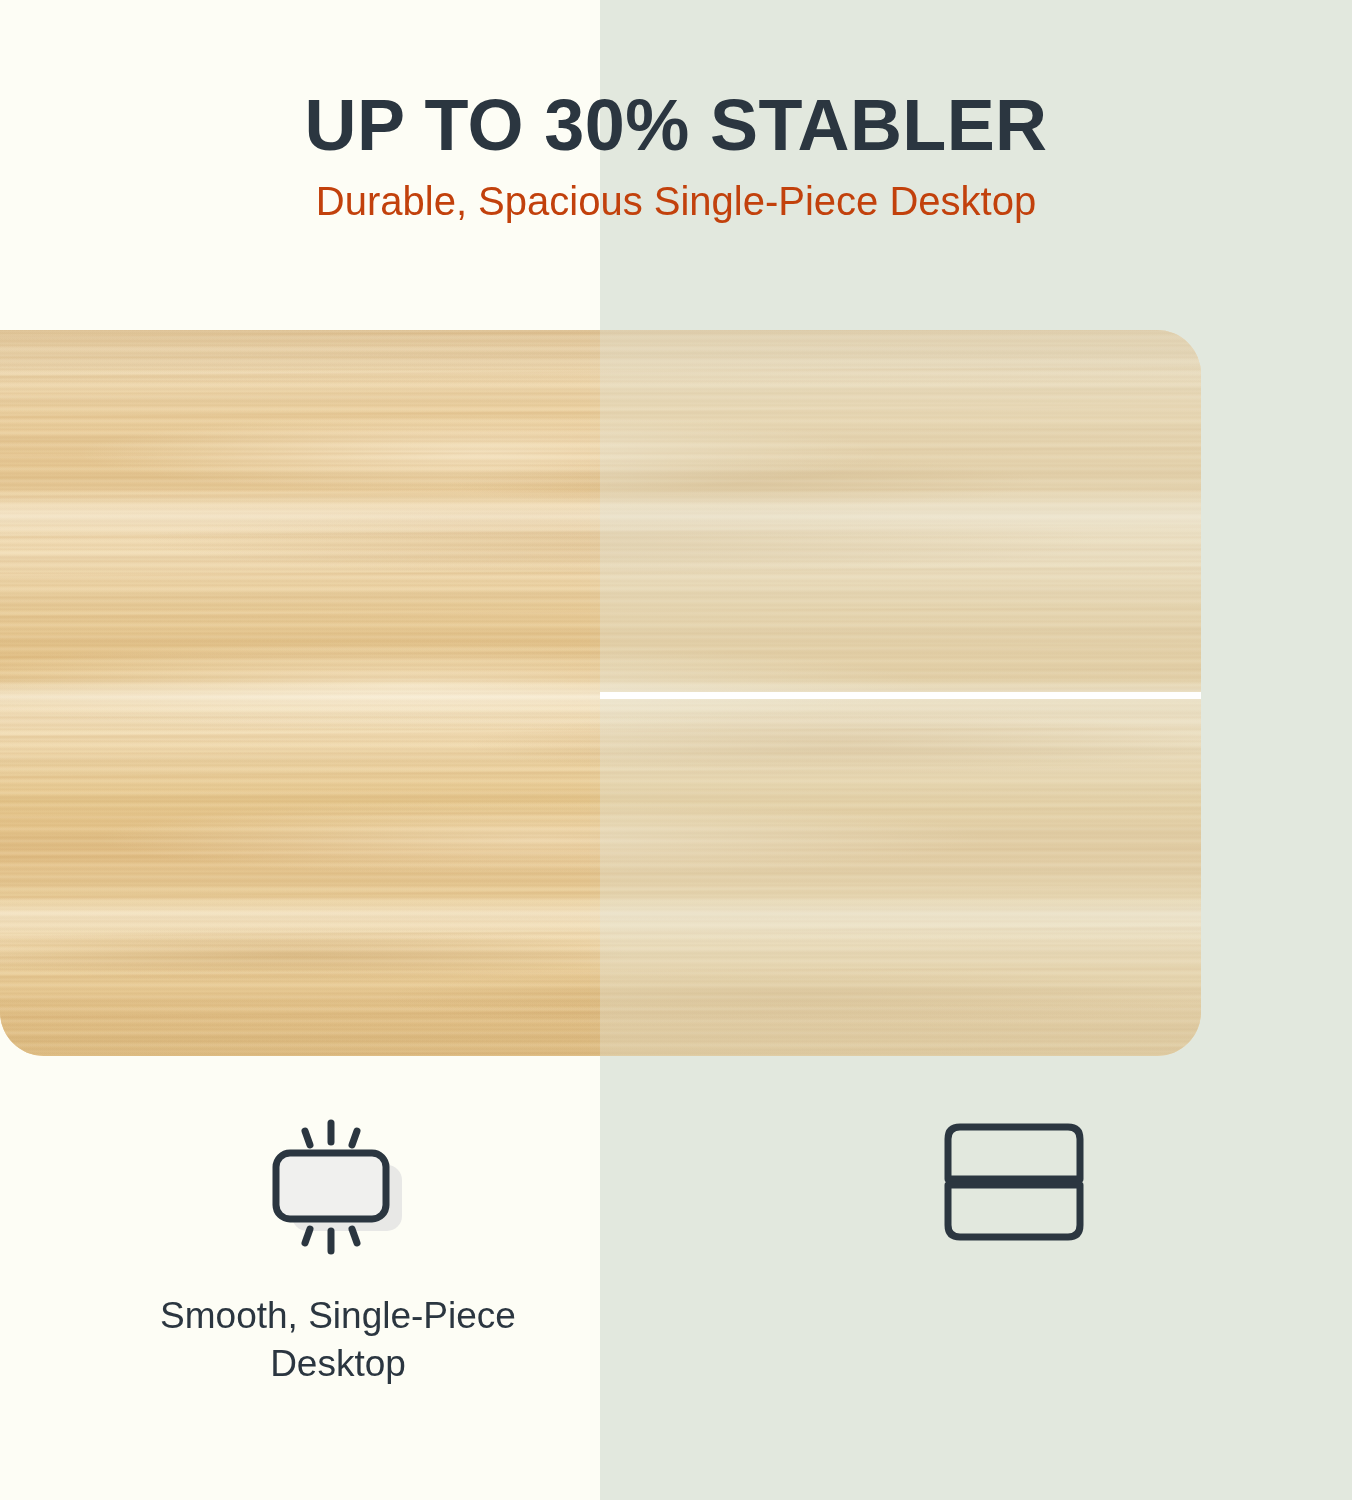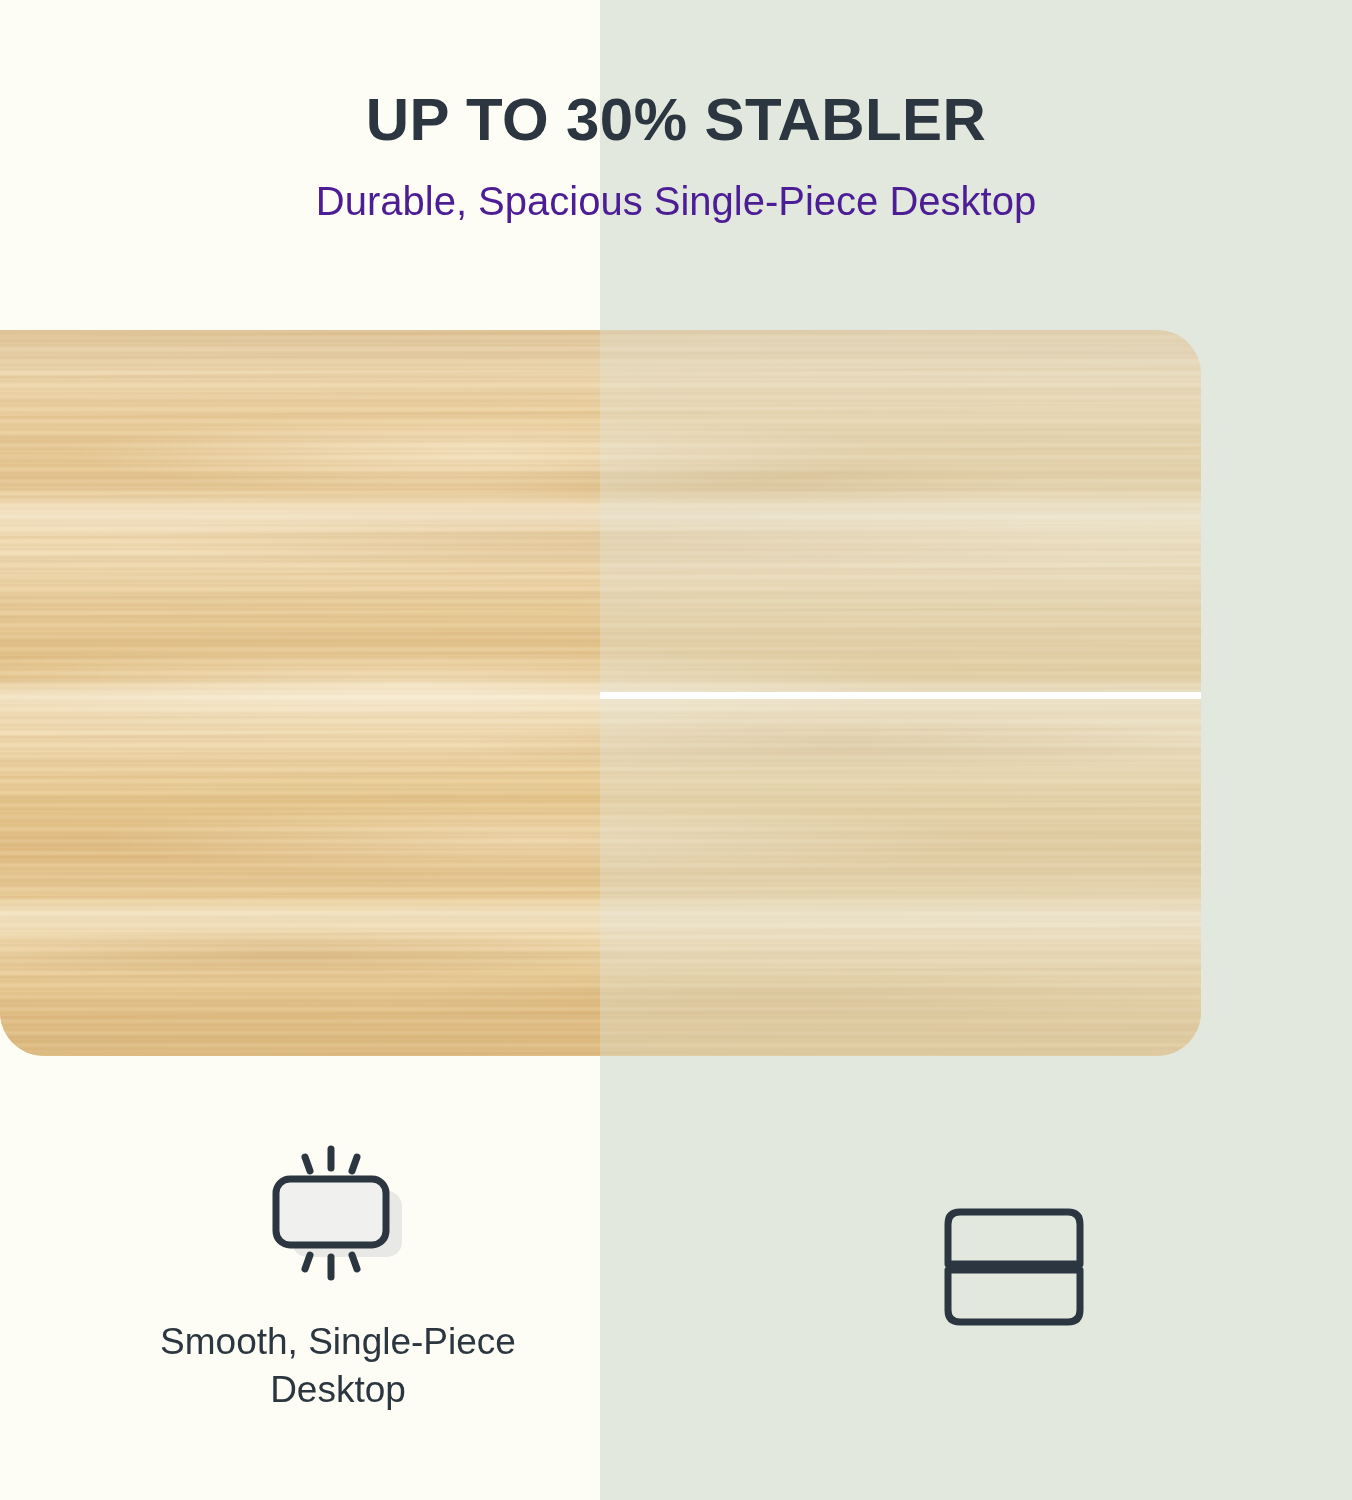--- a/index.html
+++ b/index.html
@@ -40,34 +40,34 @@
     position: absolute;
     left: 0; top: 0;
     width: 1352px;
     z-index: 5;
     text-align: center;
   }
   .headline {
     position: absolute;
     left: 0; top: 88px;
     width: 1352px;
-    font-size: 60px;
+    font-size: 72px;
     font-weight: bold;
     letter-spacing: 0.4px;
     color: #2B3640;
     line-height: 1.05;
     white-space: nowrap;
   }
   .subheadline {
     position: absolute;
     left: 0; top: 178px;
     width: 1352px;
     font-size: 40px;
     font-weight: normal;
-    color: #4c1d95;
+    color: #c2410c;
     line-height: 1.15;
     white-space: nowrap;
   }
 
   
   .panel-wrap {
     position: absolute;
     left: 0; top: 330px;
     width: 1201px;
     height: 726px;
@@ -195,21 +195,20 @@
   }
 
   
   .features {
     position: absolute;
     left: 0; top: 1110px;
     width: 1352px;
     height: 330px;
     z-index: 6;
     display: flex;
-    align-items: center;
   }
   .feature {
     width: 50%;
     display: flex;
     flex-direction: column;
     align-items: center;
   }
   .feature-icon {
     height: 160px;
     display: flex;

